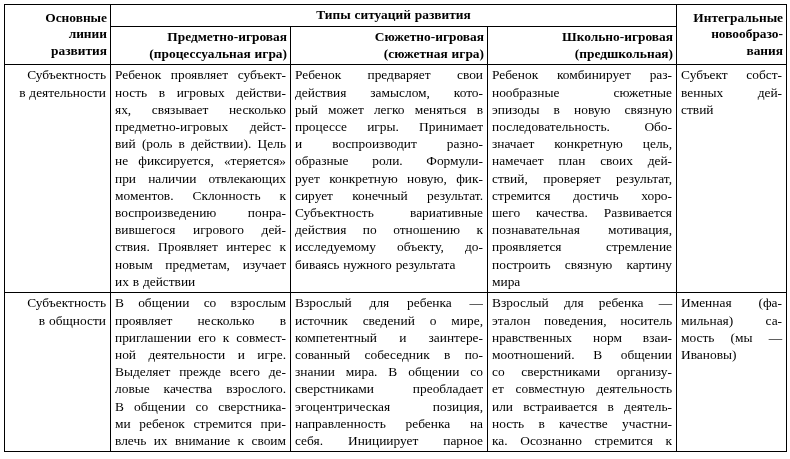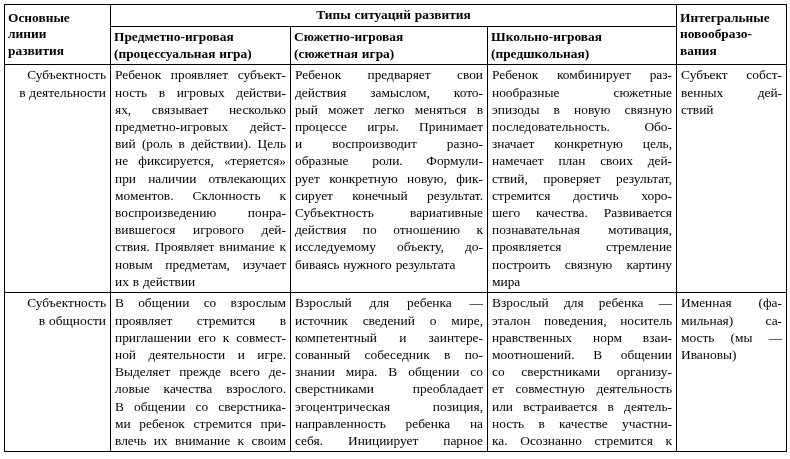--- a/index.html
+++ b/index.html
@@ -25,21 +25,21 @@
     overflow: hidden;
     word-spacing: 0.5px;
   }
   td.hd {
     font-weight: bold;
     text-align: center;
     vertical-align: middle;
     padding: 2px 3px;
     line-height: 16.8px;
   }
-  td.hd div { text-align: left; }
+  td.hd div { text-align: right; }
   
   td.cj div { text-align: justify; text-align-last: justify; }
   td.jl div:last-child { text-align: right; text-align-last: left; }
   td.cl { text-align: right; }
   tr.hr1 { height: 21px; }
   tr.hr2 { height: 37px; }
   tr.r1  { height: 228px; }
   tr.r2  { height: 158px; }
 </style>
 </head>
@@ -91,21 +91,21 @@
             <div>Ребенок проявляет субъект-</div>
             <div>ность в игровых действи-</div>
             <div>ях, связывает несколько</div>
             <div>предметно-игровых дейст-</div>
             <div>вий (роль в действии). Цель</div>
             <div>не фиксируется, «теряется»</div>
             <div>при наличии отвлекающих</div>
             <div>моментов. Склонность к</div>
             <div>воспроизведению понра-</div>
             <div>вившегося игрового дей-</div>
-            <div>ствия. Проявляет внимание к</div>
+            <div>ствия. Проявляет интерес к</div>
             <div>новым предметам, изучает</div>
             <div>их в действии</div>
           </td>
         <td class="cj jl">
             <div>Ребенок предваряет свои</div>
             <div>действия замыслом, кото-</div>
             <div>рый может легко меняться в</div>
             <div>процессе игры. Принимает</div>
             <div>и воспроизводит разно-</div>
             <div>образные роли. Формули-</div>
@@ -137,21 +137,21 @@
             <div>ствий</div>
           </td>
       </tr>
       <tr class="r2">
         <td class="cl">
             <div>Субъектность</div>
             <div>в общности</div>
           </td>
         <td class="cj">
             <div>В общении со взрослым</div>
-            <div>проявляет стремится в</div>
+            <div>проявляет несколько в</div>
             <div>приглашении его к совмест-</div>
             <div>ной деятельности и игре.</div>
             <div>Выделяет прежде всего де-</div>
             <div>ловые качества взрослого.</div>
             <div>В общении со сверстника-</div>
             <div>ми ребенок стремится при-</div>
             <div>влечь их внимание к своим</div>
           </td>
         <td class="cj">
             <div>Взрослый для ребенка —</div>

